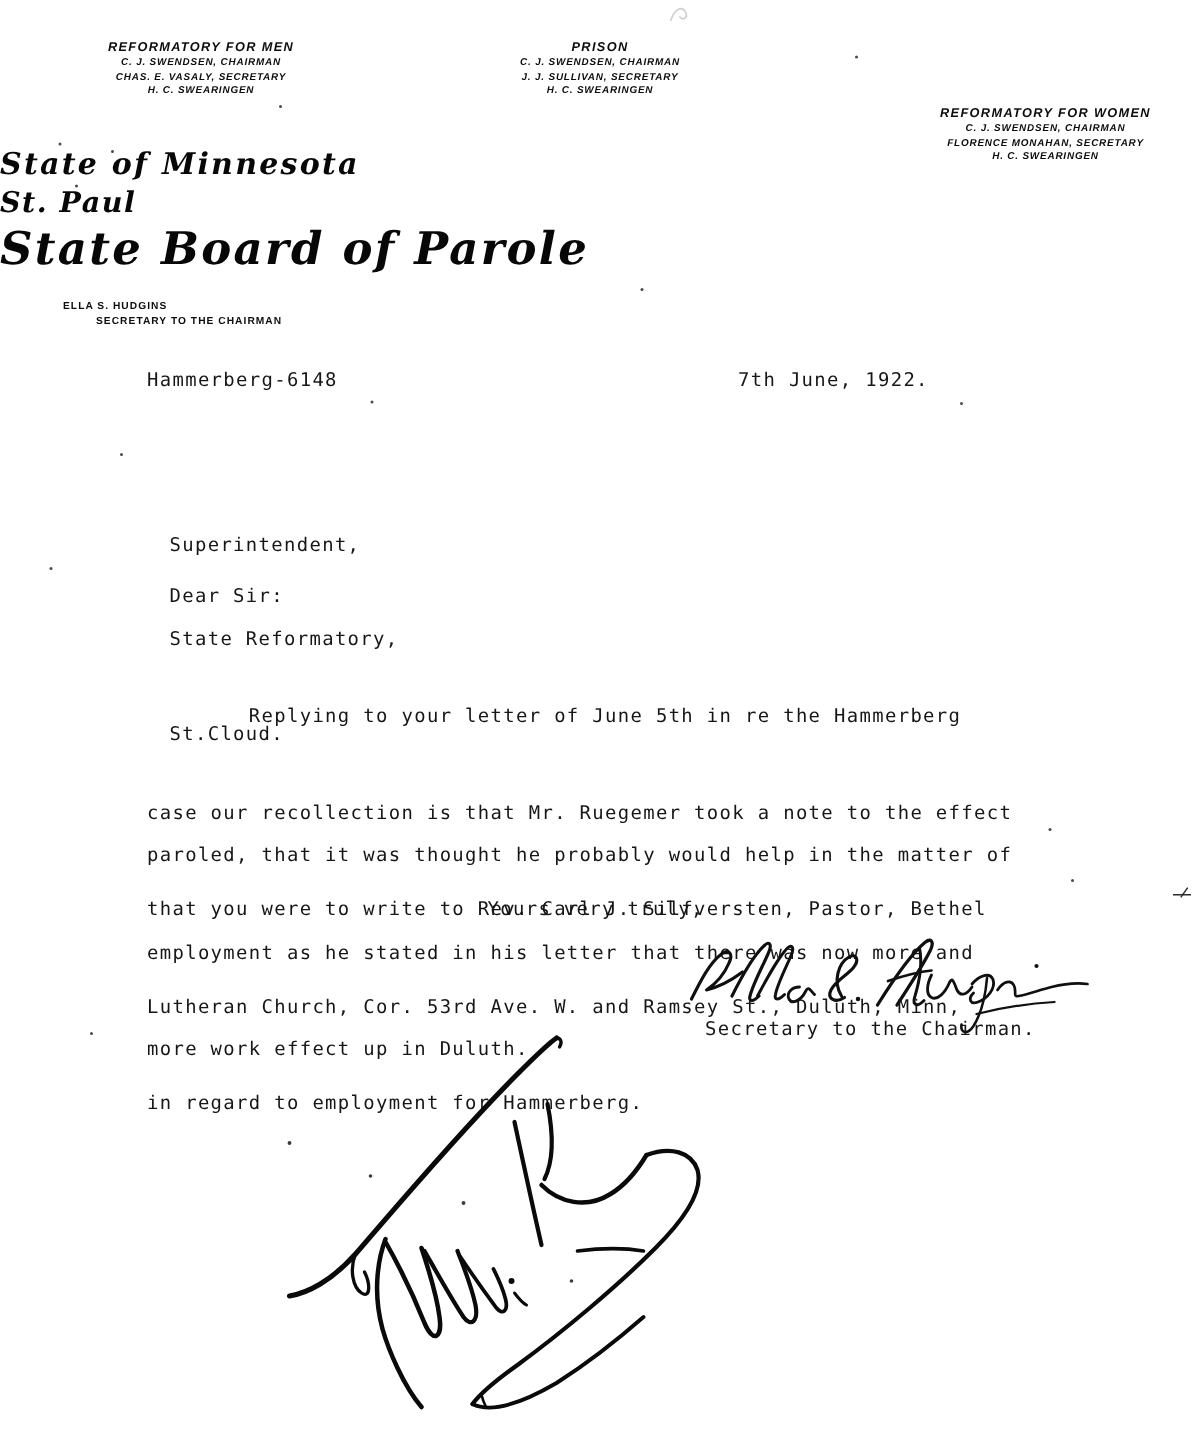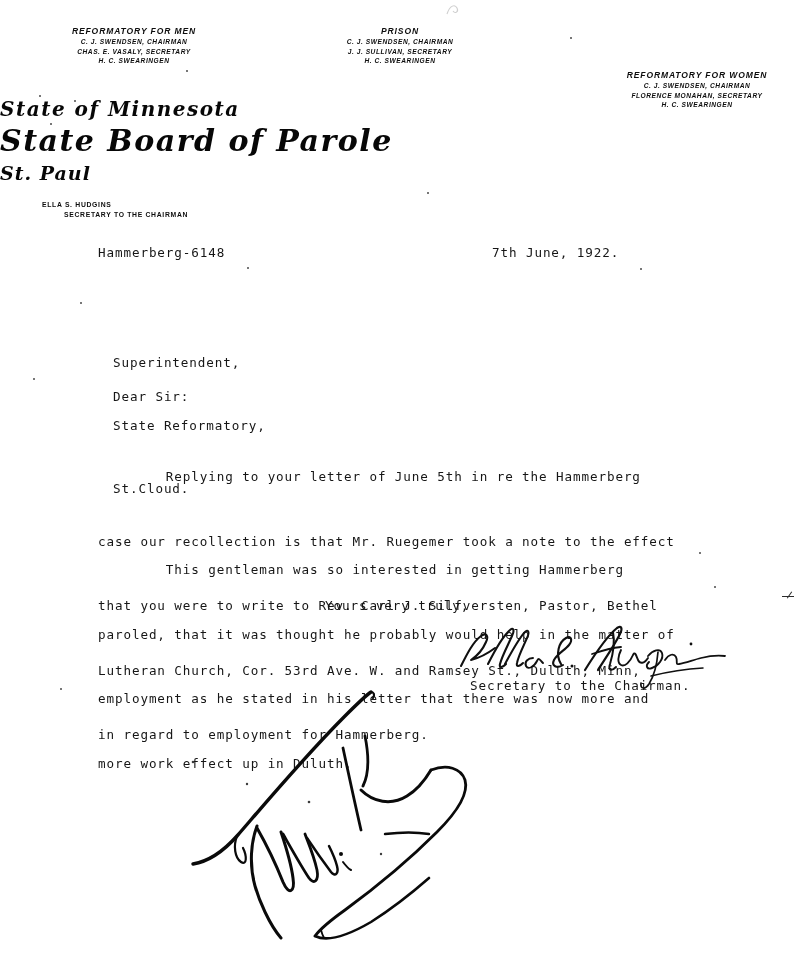--- a/index.html
+++ b/index.html
@@ -226,22 +226,22 @@
     <div class="lh-col right">
       <div class="lh-title">REFORMATORY FOR WOMEN</div>
       <div class="lh-officer">C. J. SWENDSEN, CHAIRMAN</div>
       <div class="lh-officer">FLORENCE MONAHAN, SECRETARY</div>
       <div class="lh-officer">H. C. SWEARINGEN</div>
     </div>
   </div>
 
   <div class="masthead">
     <div class="fraktur mh-state">State of Minnesota</div>
+    <div class="fraktur mh-city">St. Paul</div>
     <div class="fraktur mh-board">State Board of Parole</div>
-    <div class="fraktur mh-city">St. Paul</div>
   </div>
 
   <div class="sec-block">
     <div class="sec-name">ELLA S. HUDGINS</div>
     <div class="sec-role">SECRETARY TO THE CHAIRMAN</div>
   </div>
 
   <div class="ref-row">
     <div class="typed ref-num">Hammerberg-6148</div>
     <div class="typed ref-date">7th June, 1922.</div>
@@ -257,21 +257,20 @@
 
   <div class="typed para para-1">
     <div>        Replying to your letter of June 5th in re the Hammerberg</div>
     <div>case our recollection is that Mr. Ruegemer took a note to the effect</div>
     <div>that you were to write to Rev. Carl J. Silfversten, Pastor, Bethel</div>
     <div>Lutheran Church, Cor. 53rd Ave. W. and Ramsey St., Duluth, Minn,</div>
     <div>in regard to employment for Hammerberg.</div>
   </div>
 
   <div class="typed para para-2">
-    <div>        This gentleman was so interested in getting Hammerberg</div>
     <div>paroled, that it was thought he probably would help in the matter of</div>
     <div>employment as he stated in his letter that there was now more and</div>
     <div>more work effect up in Duluth.</div>
   </div>
 
   <div class="typed closing">Yours very truly,</div>
 
   <div class="signature-ink" title="Ella S. Hudgins">
     <svg width="280" height="70" viewBox="0 0 280 70">
       <g fill="none" stroke="#101010" stroke-linecap="round" stroke-linejoin="round">

